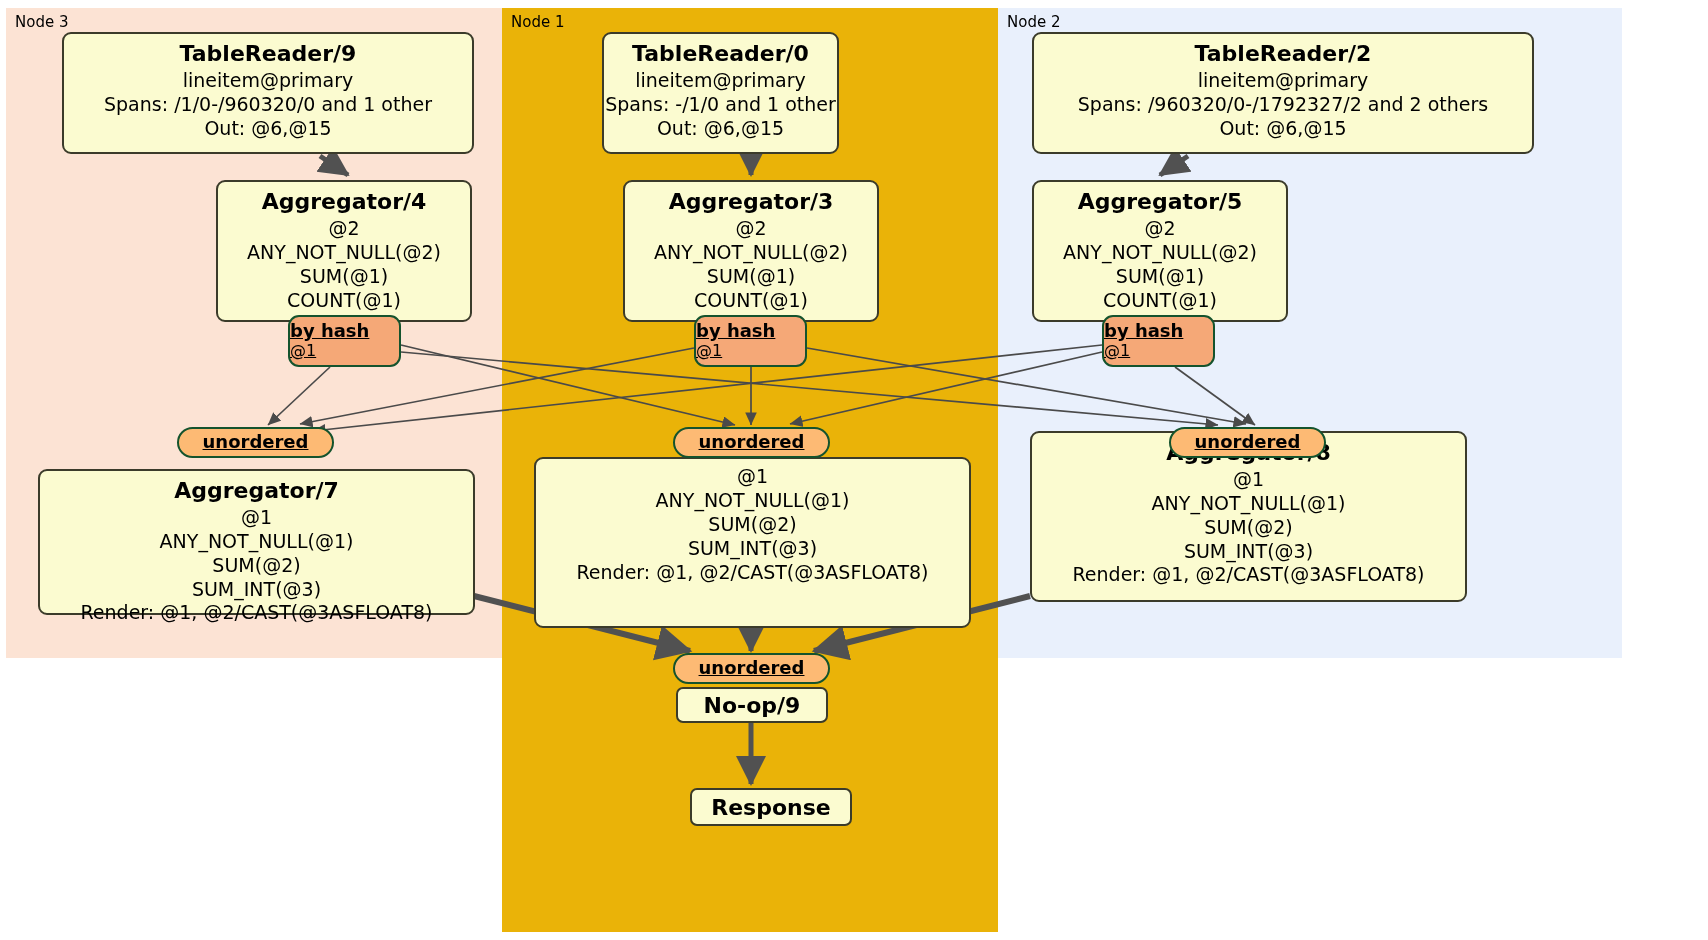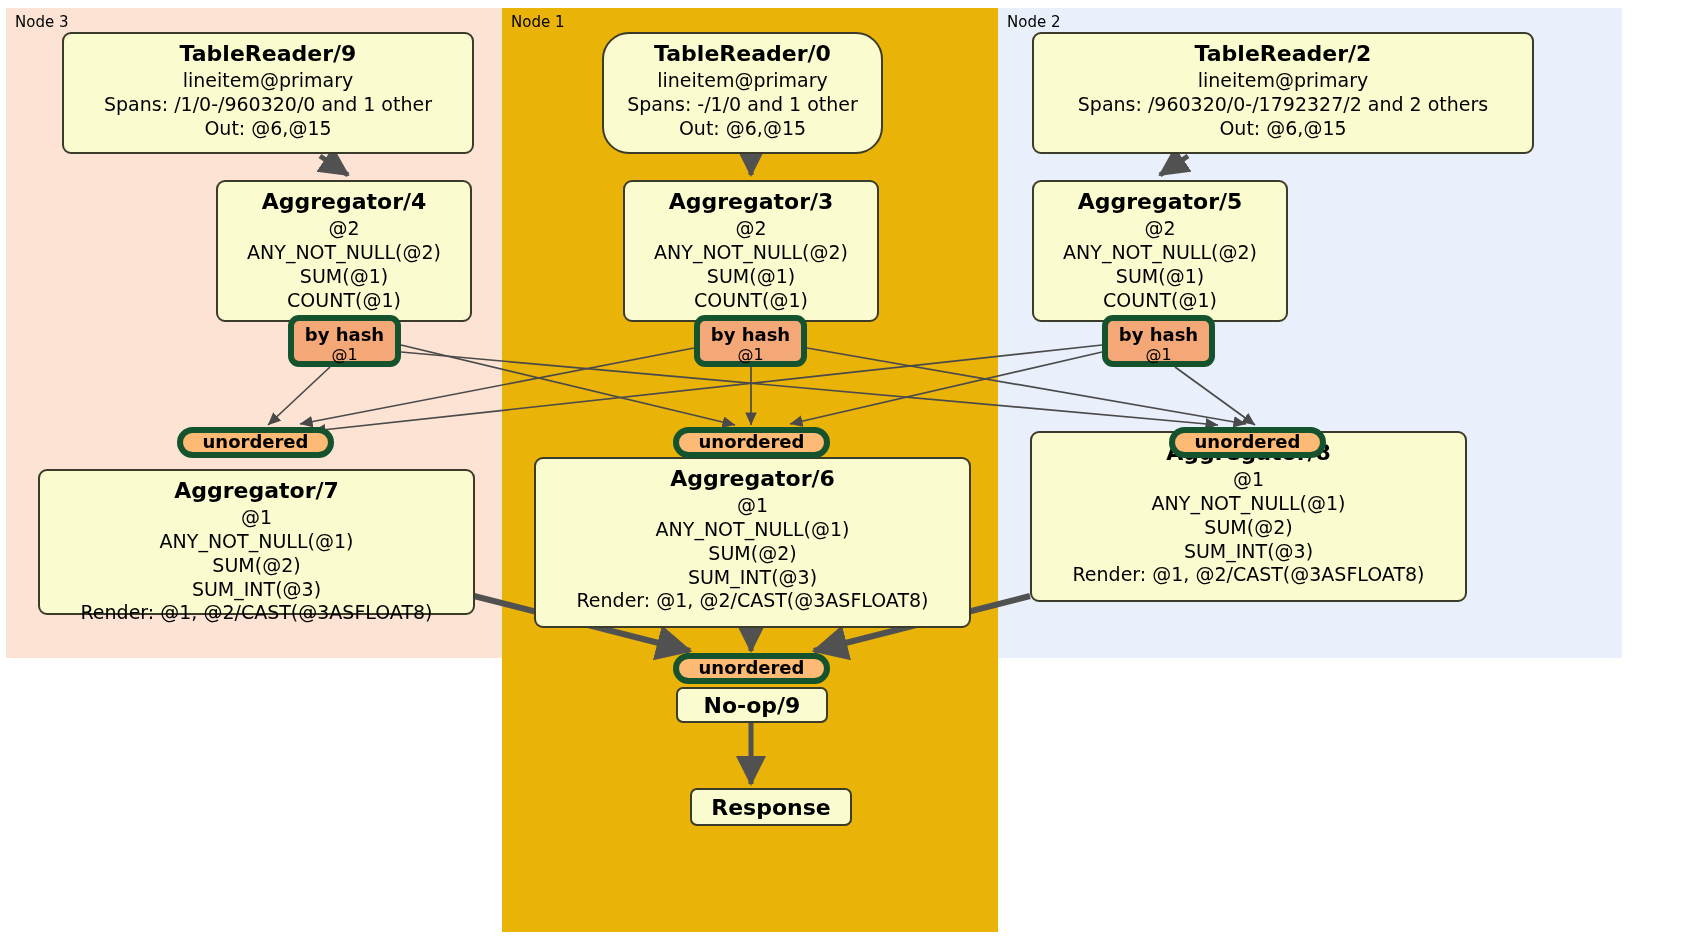--- a/index.html
+++ b/index.html
@@ -57,25 +57,26 @@
     margin-bottom: 1px;
   }
   .proc-line {
     font-size: 19px;
     display: block;
     white-space: nowrap;
   }
   .badge {
     position: absolute;
     box-sizing: border-box;
-    border: 6px solid #14532d;
-    text-align: center;
+    border: 2px solid #14532d;
+    text-align: left;
     color: #000;
     line-height: 1.15;
     z-index: 5;
+    text-decoration: underline;
   }
   .badge-hash {
     background: #f5a877;
     border-radius: 11px;
     padding-top: 4px;
   }
   .badge-unordered {
     background: #fdba74;
     border-radius: 16px;
     display: flex;
@@ -179,37 +180,36 @@
 
   <div class="proc-box" style="left: 38px; top: 469px; width: 437px; height: 146px;">
     <span class="proc-title">Aggregator/7</span>
     <span class="proc-line">@1</span>
     <span class="proc-line">ANY_NOT_NULL(@1)</span>
     <span class="proc-line">SUM(@2)</span>
     <span class="proc-line">SUM_INT(@3)</span>
     <span class="proc-line">Render: @1, @2/CAST(@3ASFLOAT8)</span>
   </div>
 
-  <div class="proc-box" style="left: 602px; top: 32px; width: 281px; height: 122px; border-radius: 27px;">
+  <div class="proc-box" style="left: 602px; top: 32px; width: 237px; height: 122px;">
     <span class="proc-title">TableReader/0</span>
     <span class="proc-line">lineitem@primary</span>
     <span class="proc-line">Spans: -/1/0 and 1 other</span>
     <span class="proc-line">Out: @6,@15</span>
   </div>
 
   <div class="proc-box" style="left: 623px; top: 180px; width: 256px; height: 142px;">
     <span class="proc-title">Aggregator/3</span>
     <span class="proc-line">@2</span>
     <span class="proc-line">ANY_NOT_NULL(@2)</span>
     <span class="proc-line">SUM(@1)</span>
     <span class="proc-line">COUNT(@1)</span>
   </div>
 
   <div class="proc-box" style="left: 534px; top: 457px; width: 437px; height: 171px;">
-    <span class="proc-title">Aggregator/6</span>
     <span class="proc-line">@1</span>
     <span class="proc-line">ANY_NOT_NULL(@1)</span>
     <span class="proc-line">SUM(@2)</span>
     <span class="proc-line">SUM_INT(@3)</span>
     <span class="proc-line">Render: @1, @2/CAST(@3ASFLOAT8)</span>
   </div>
 
   <div class="proc-box" style="left: 1032px; top: 32px; width: 502px; height: 122px;">
     <span class="proc-title">TableReader/2</span>
     <span class="proc-line">lineitem@primary</span>

